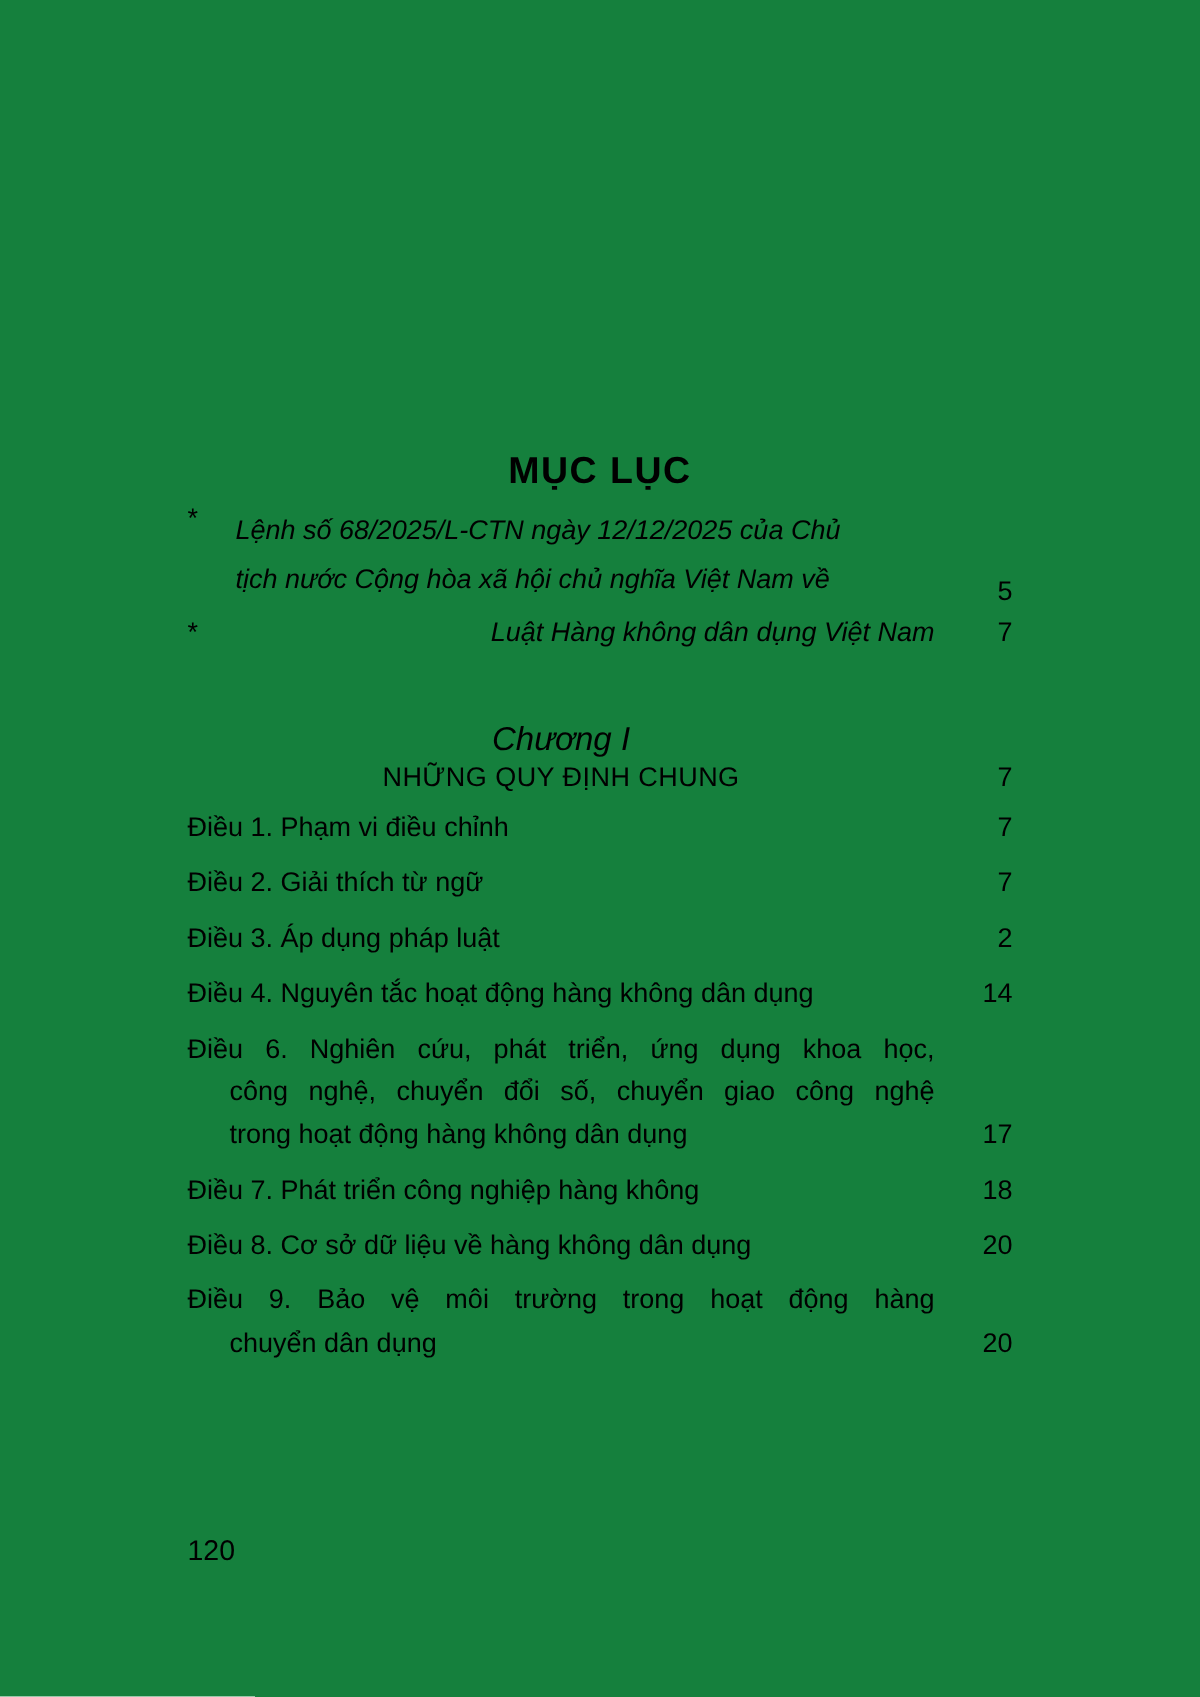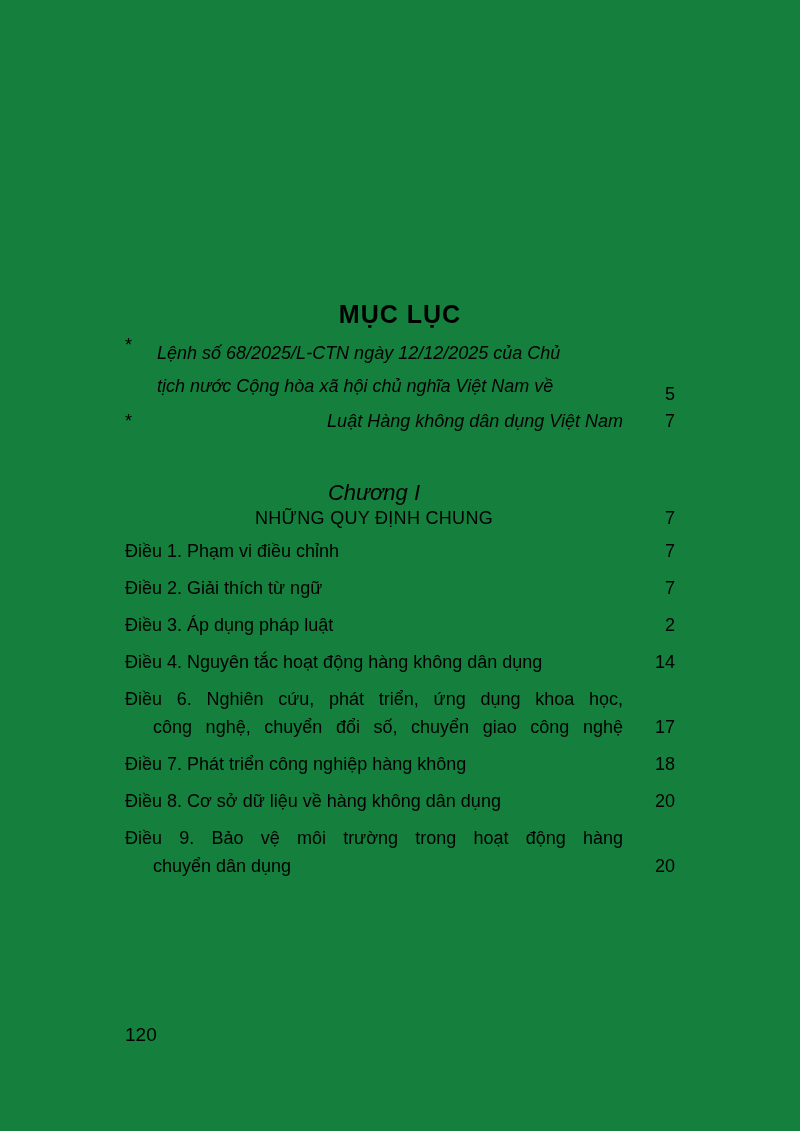--- a/index.html
+++ b/index.html
@@ -187,20 +187,21 @@
         <p>Điều 4. Nguyên tắc hoạt động hàng không dân dụng</p>
       </div>
       <div class="pagenum">14</div>
     </div>
 
 
     <div class="entry">
       <div class="body">
         <p class="justify-full">Điều 6. Nghiên cứu, phát triển, ứng dụng khoa học,</p>
         <p class="indent justify-full">công nghệ, chuyển đổi số, chuyển giao công nghệ</p>
+        <p class="indent">trong hoạt động hàng không dân dụng</p>
       </div>
       <div class="pagenum bottom">17</div>
     </div>
 
     <div class="entry">
       <div class="body">
         <p>Điều 7. Phát triển công nghiệp hàng không</p>
       </div>
       <div class="pagenum">18</div>
     </div>

